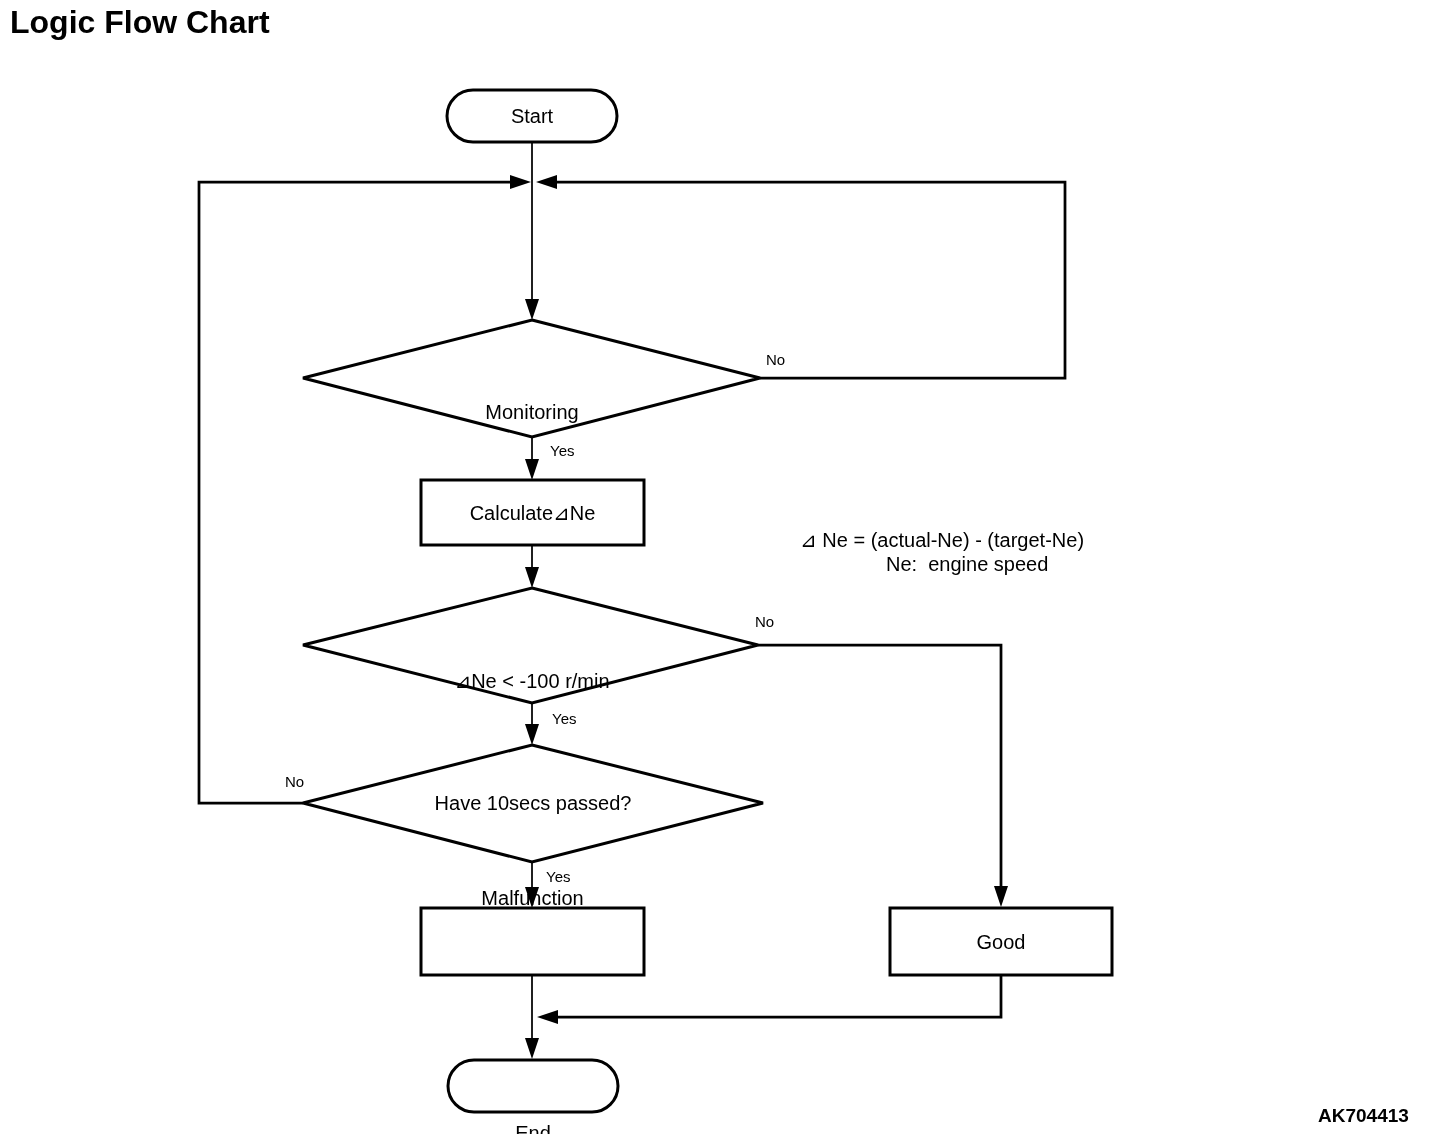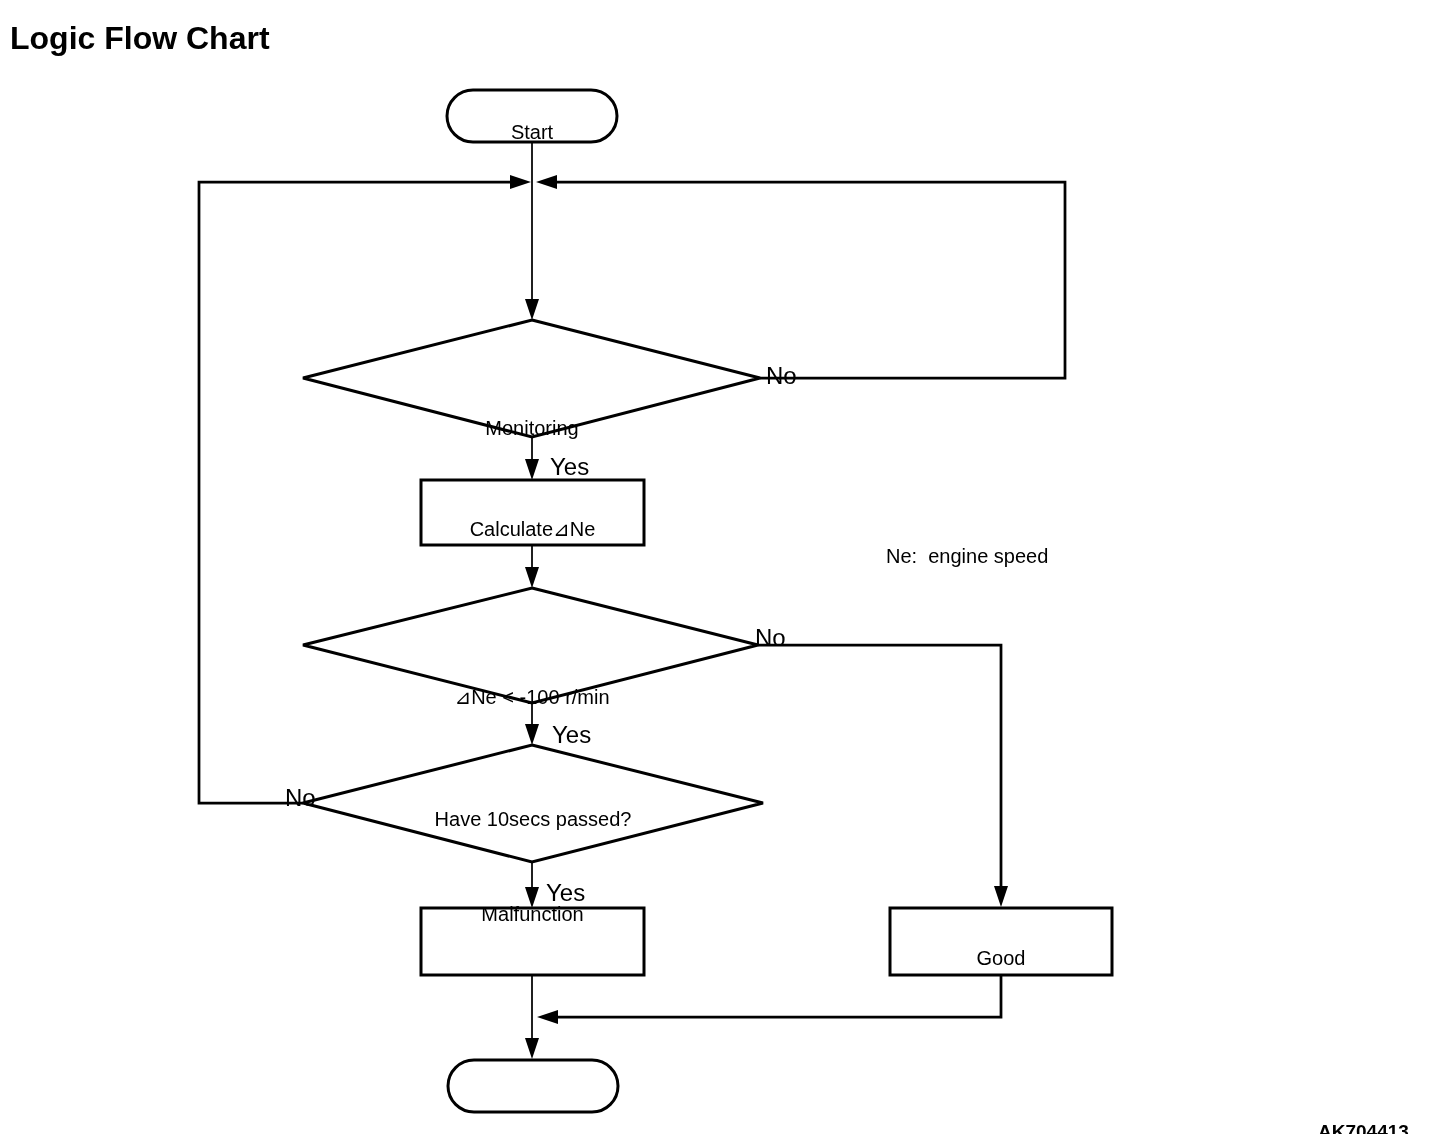--- a/index.html
+++ b/index.html
@@ -16,21 +16,21 @@
     color: #000000;
     overflow: hidden;
   }
   #diagram-svg {
     position: absolute;
     left: 0;
     top: 0;
     width: 1440px;
     height: 1134px;
   }
-  .abs { position: absolute; margin-top: 16px; }
+  .abs { position: absolute; }
   .page-title {
     left: 10px;
     top: 4px;
     font-size: 32px;
     font-weight: bold;
     letter-spacing: 0px;
     white-space: pre;
   }
   .node-box {
     display: flex;
@@ -41,21 +41,21 @@
     line-height: 24px;
     white-space: pre;
   }
   .center-text {
     text-align: center;
     font-size: 20px;
     line-height: 24px;
     white-space: pre;
   }
   .edge-label {
-    font-size: 24px;
+    font-size: 15px;
     line-height: 22px;
     white-space: pre;
   }
   .annotation {
     left: 800px;
     top: 528px;
     font-size: 20px;
     line-height: 24px;
   }
   .annotation .ann-line { white-space: pre; }
@@ -146,18 +146,19 @@
   <div class="abs node-box" style="left:448px; top:1107px; width:170px; height:52px;">End</div>
 
   <div class="abs edge-label" style="left:766px; top:349px;">No</div>
   <div class="abs edge-label" style="left:550px; top:440px;">Yes</div>
   <div class="abs edge-label" style="left:755px; top:611px;">No</div>
   <div class="abs edge-label" style="left:552px; top:708px;">Yes</div>
   <div class="abs edge-label" style="left:285px; top:771px;">No</div>
   <div class="abs edge-label" style="left:546px; top:866px;">Yes</div>
 
   <div class="abs annotation">
+    <div class="ann-line">⊿ Ne = (actual-Ne) - (target-Ne)</div>
     <div class="ann-line ann-line2">Ne:  engine speed</div>
   </div>
 
   <div class="abs figure-code">AK704413</div>
 
 </div>
 
 </body></html>

